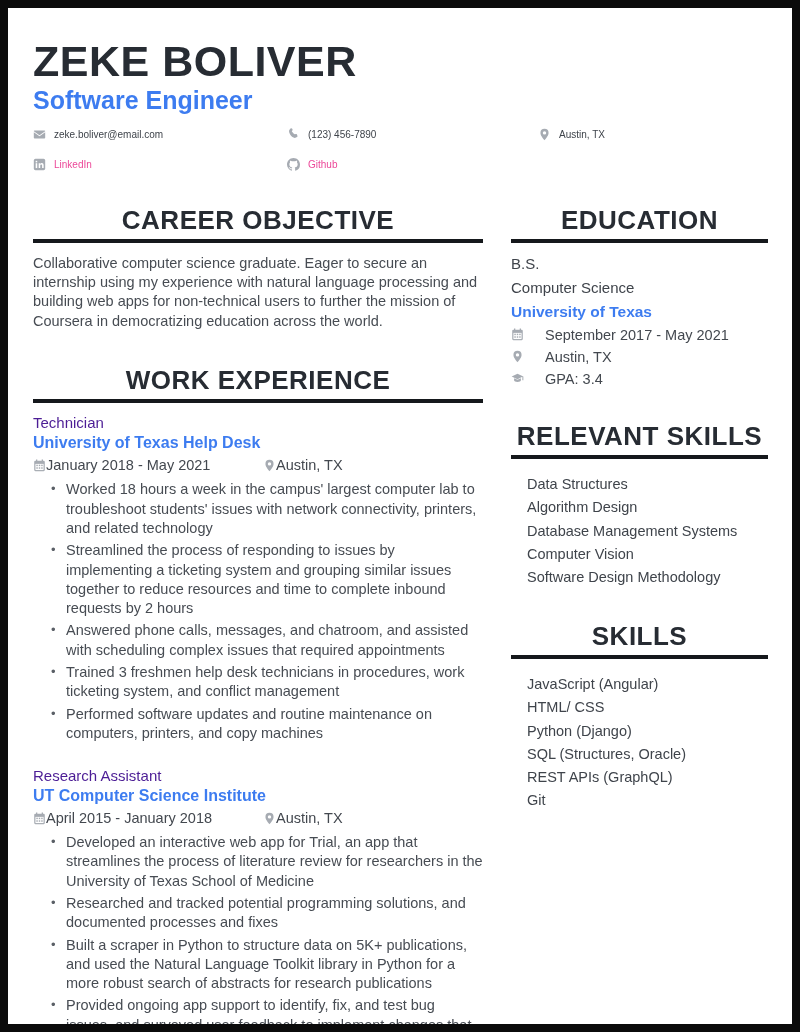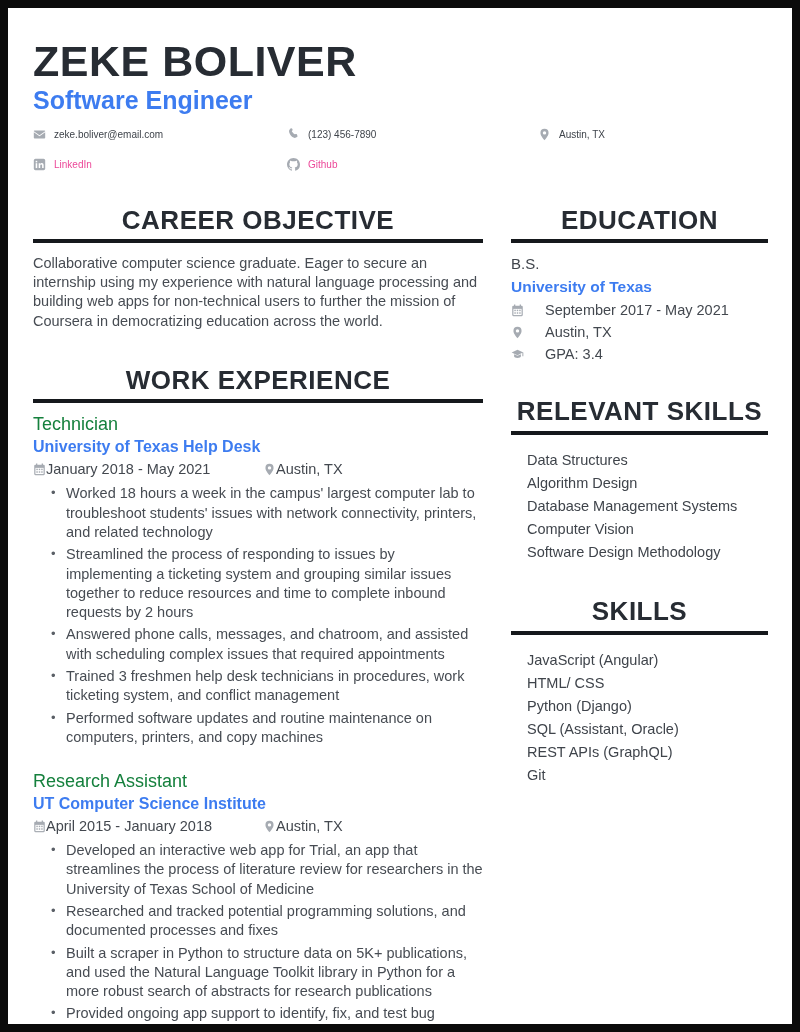--- a/index.html
+++ b/index.html
@@ -52,21 +52,21 @@
     border-bottom: 4px solid #15181c;
     padding-bottom: 4px;
     text-align: center;
   }
 
   .body-text { font-size: 14.5px; line-height: 1.33; color: #474c53; margin: 0; }
 
   
   .job { margin-bottom: 24px; }
   .job:last-child { margin-bottom: 0; }
-  .job-title { margin: 0 0 3px 0; font-size: 18px; font-weight: normal; color: #15803d; }
+  .job-title { margin: 0 0 3px 0; font-size: 15px; font-weight: normal; color: #4c1d95; }
   .company   { margin: 0 0 5px 0; font-size: 16px;  font-weight: bold; color: #3d7cf0; cursor: pointer; }
   .meta-row  { display: flex; align-items: center; font-size: 14.5px; color: #43484f; }
   .meta-item { display: flex; align-items: center; }
   .meta-item.date-span { min-width: 230px; }
 
   ul.bullets { margin: 7px 0 0 17px; padding: 0; list-style: none; }
   ul.bullets li {
     position: relative; padding-left: 16px; margin-bottom: 3px;
     font-size: 14.5px; line-height: 1.33; color: #474c53;
   }
@@ -235,20 +235,21 @@
           </ul>
         </div>
       </section>
     </div>
 
     <div class="col-right">
 
       <section>
         <h2 class="section-heading">EDUCATION</h2>
         <div class="edu-line">B.S.</div>
+        <div class="edu-line">Computer Science</div>
         <div class="edu-school">University of Texas</div>
         <div class="edu-meta">
           <span class="icon">
               <svg viewBox="0 0 16 16">
                 <path stroke="#a6abb2" stroke-width="1.6" d="M4.5 0.5v3M11.5 0.5v3" fill="none"></path>
                 <rect x="1.5" y="2.3" width="13" height="12.7" rx="1.4" fill="#a6abb2"></rect>
                 <rect x="3" y="6" width="10" height="7.6" fill="#fff"></rect>
                 <g fill="#a6abb2">
                   <rect x="4.1" y="7" width="1.8" height="1.8"></rect>
                   <rect x="7.1" y="7" width="1.8" height="1.8"></rect>
@@ -290,21 +291,21 @@
           <li>Software Design Methodology</li>
         </ul>
       </section>
 
       <section>
         <h2 class="section-heading">SKILLS</h2>
         <ul class="plain-list">
           <li>JavaScript (Angular)</li>
           <li>HTML/ CSS</li>
           <li>Python (Django)</li>
-          <li>SQL (Assistant, Oracle)</li>
+          <li>SQL (Structures, Oracle)</li>
           <li>REST APIs (GraphQL)</li>
           <li>Git</li>
         </ul>
       </section>
 
     </div>
   </div>
 </div>
 
 </body></html>

